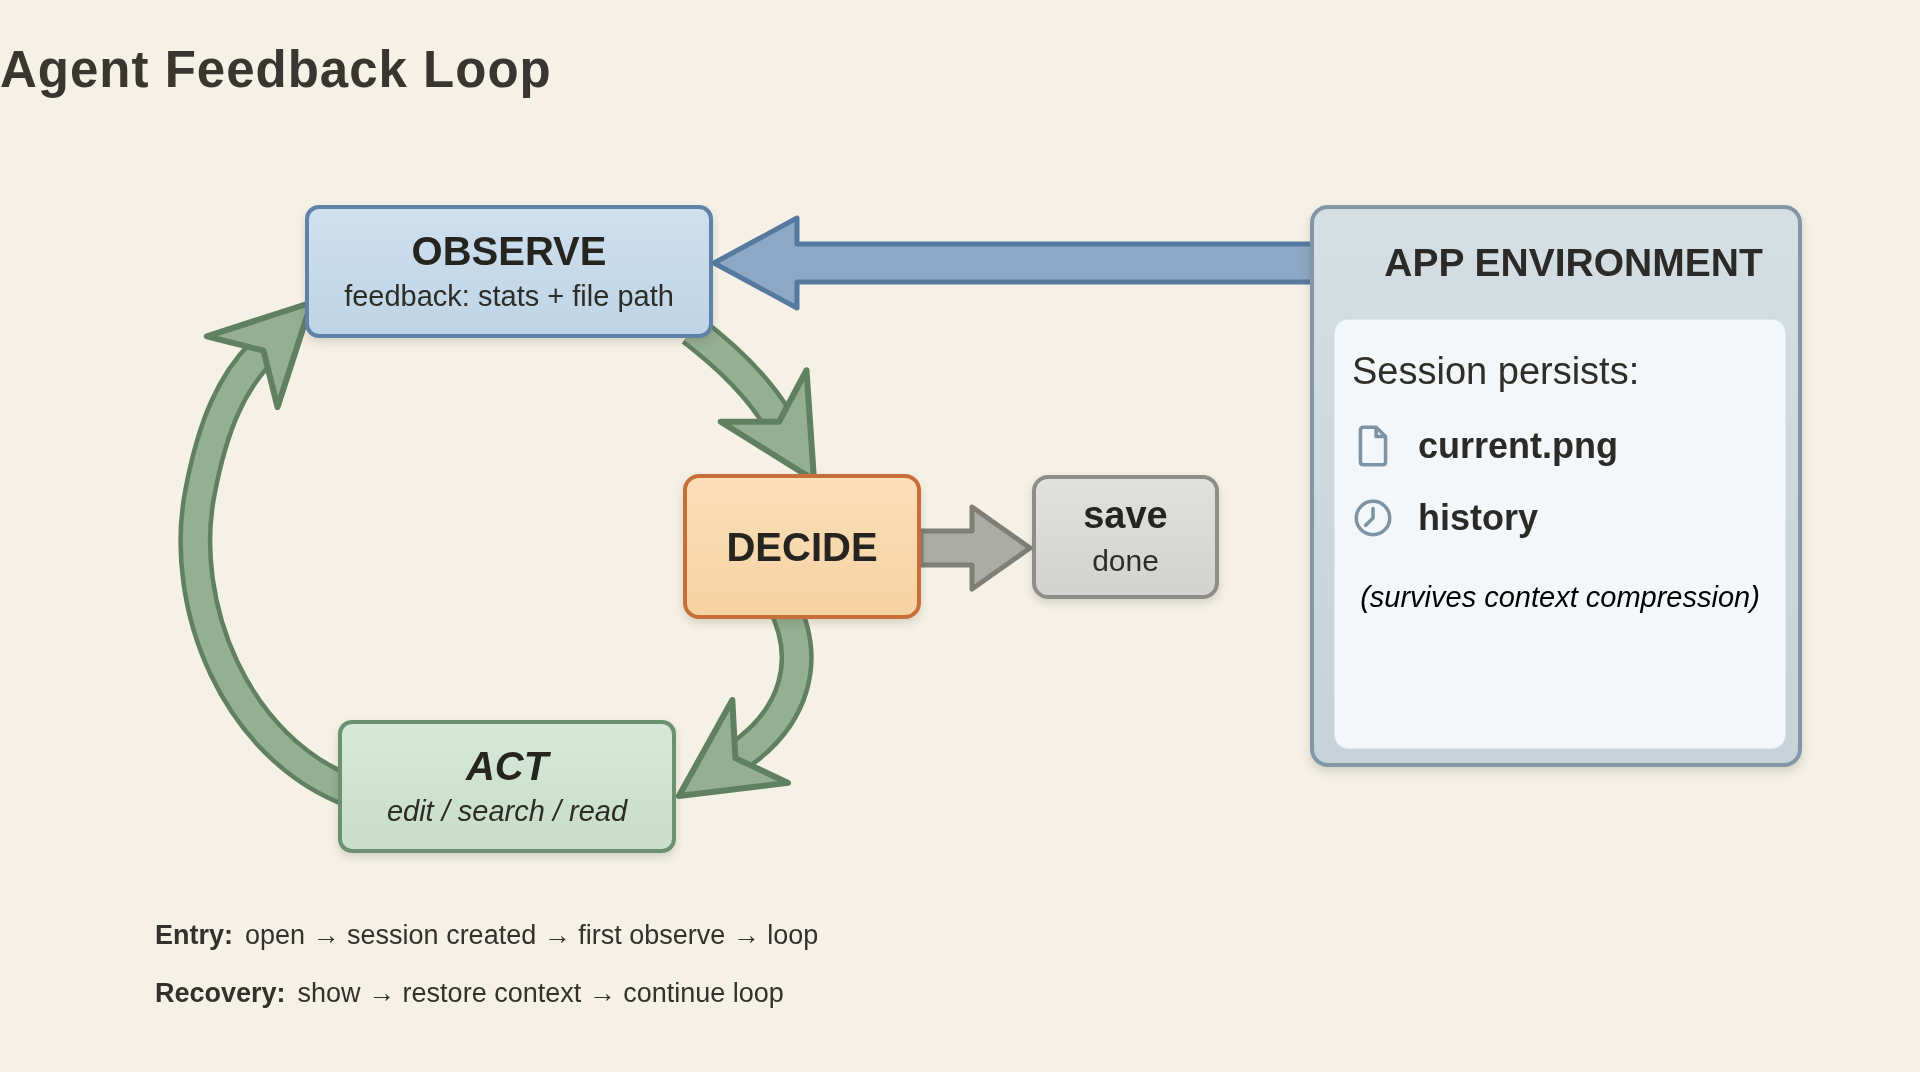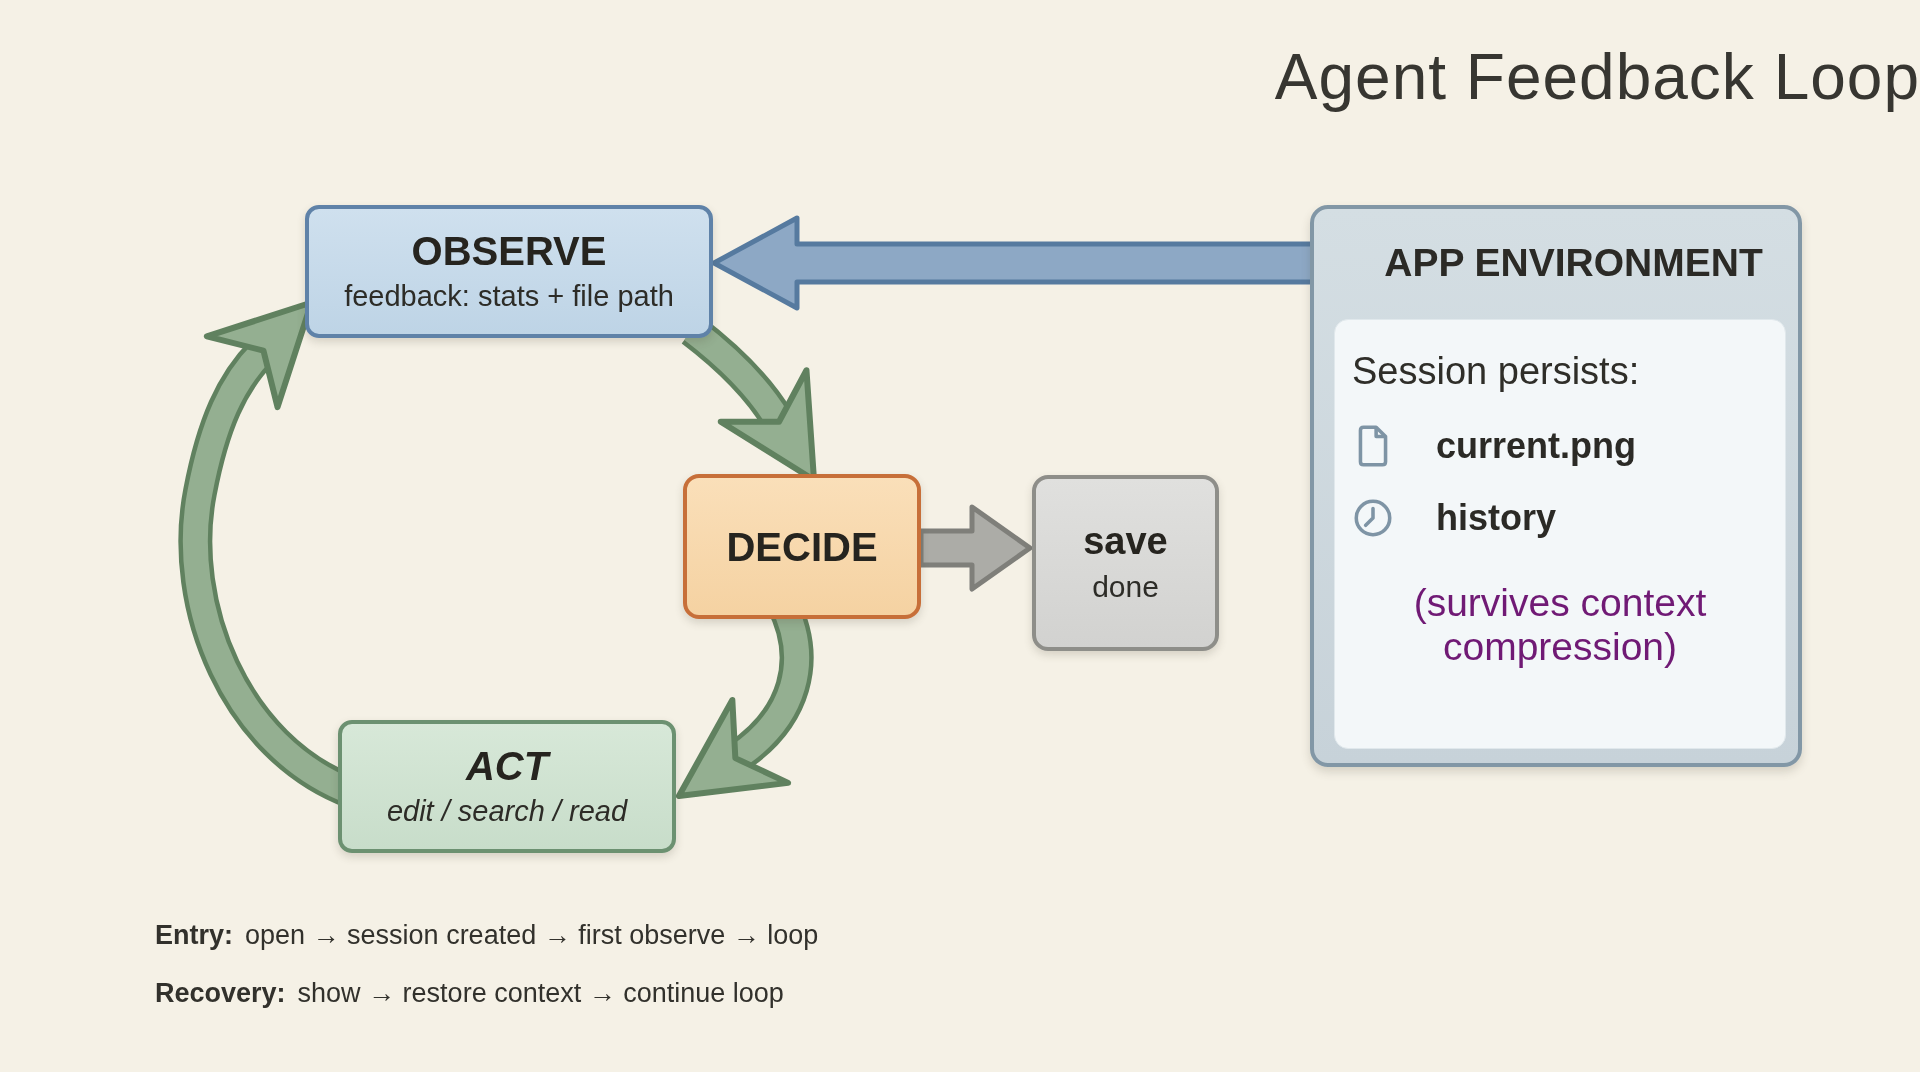--- a/index.html
+++ b/index.html
@@ -8,22 +8,22 @@
     background:#e8e4da;
   }
   .stage{
     position:relative;
     width:1920px;height:1072px;
     background:#f5f1e6;
     overflow:hidden;
   }
   .title{
     position:absolute;top:40px;left:0;width:100%;
-    text-align:right;
-    font-size:64px;font-weight:normal;color:#373631;
+    text-align:left;
+    font-size:51px;font-weight:bold;color:#373631;
     letter-spacing:1px;
   }
   .arrow-layer{position:absolute;top:0;left:0;width:1920px;height:1072px;}
 
   .node{
     position:absolute;
     display:flex;flex-direction:column;justify-content:center;align-items:center;
     box-sizing:border-box;
     box-shadow:0 4px 9px rgba(70,65,50,.18);
     text-align:center;
@@ -40,21 +40,21 @@
     left:683px;top:474px;width:238px;height:145px;
     background:linear-gradient(#fadfb9,#f5d2a2);
     border:4px solid #c76f39;border-radius:16px;
   }
   .node-act{
     left:338px;top:720px;width:338px;height:133px;
     background:linear-gradient(#d7e8d8,#c8ddca);
     border:4px solid #6c9171;border-radius:14px;font-style:italic;
   }
   .node-save{
-    left:1032px;top:475px;width:187px;height:176px;
+    left:1032px;top:475px;width:187px;height:124px;
     background:linear-gradient(#e0e0de,#d2d2d0);
     border:4px solid #8e8e89;border-radius:16px;
   }
   .node-save .label{font-size:38px;}
   .node-save .sublabel{font-size:30px;text-align:center;}
 
   .env-panel{
     position:absolute;left:1310px;top:205px;width:492px;height:562px;
     box-sizing:border-box;
     background:linear-gradient(#d4dee3,#c7d2d9);
@@ -67,26 +67,26 @@
     font-size:39px;font-weight:bold;color:#2b2a26;margin-left:35px;
   }
   .env-card{
     position:absolute;left:20px;top:110px;width:452px;height:430px;
     box-sizing:border-box;
     background:#f3f7f9;border:1px solid #e0e8ec;border-radius:14px;
     padding:26px 15px;
     display:flex;flex-direction:column;
   }
   .env-subtitle{font-size:38px;color:#2f2e29;margin:4px 0 30px 2px;}
-  .env-item{display:flex;align-items:center;gap:40px;margin-bottom:26px;}
+  .env-item{display:flex;align-items:center;gap:22px;margin-bottom:26px;}
   .env-item .icn{width:46px;height:46px;flex:0 0 46px;}
   .env-item .item-label{font-size:36px;font-weight:bold;color:#2b2a26;}
   .env-note{
     margin-top:14px;text-align:center;
-    font-size:39px;color:#701a75;
+    font-size:29px;font-style:italic;color:#000000;
   }
 
   .footer{
     position:absolute;left:155px;top:906px;
     font-size:27px;color:#32312c;line-height:58px;
   }
   .footer b{margin-right:12px;}
 </style>
 </head>
 <body>

